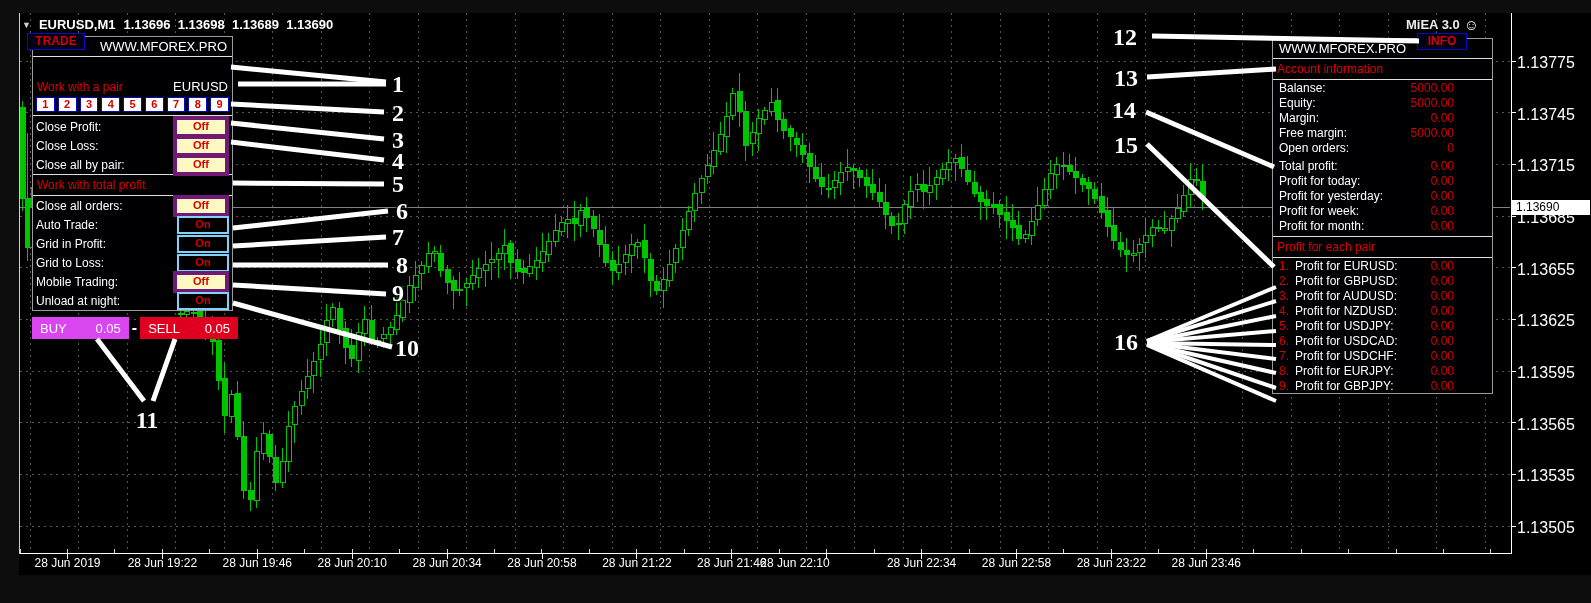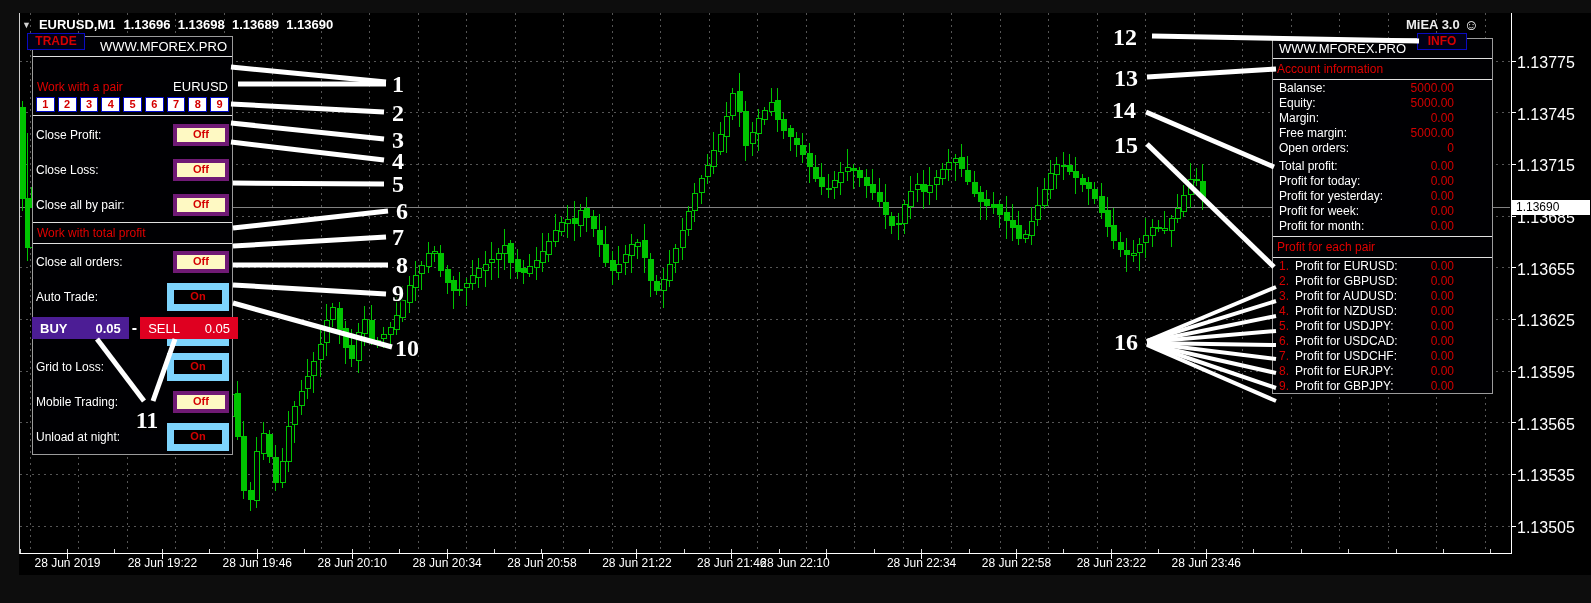--- a/index.html
+++ b/index.html
@@ -28,32 +28,32 @@
   .panel-title{height:19px;line-height:19px;color:#fff;font-size:13px;border-bottom:1px solid #e0e0e0;
                text-align:center;padding-left:62px;white-space:nowrap;}
   #info-panel .panel-title{padding-left:6px;text-align:left;}
   .pair-row{display:flex;justify-content:space-between;align-items:center;height:19px;padding:0 4px;margin-top:20px;}
   .pair-row .hdr{color:#e00000;font-size:12px;}
   .pair-row .cur{color:#fff;font-size:13px;}
   .pair-buttons{display:flex;gap:3px;padding:1px 3px 2px 3px;height:15px;}
   .pair-buttons .pbtn{flex:1;background:#fff;border:1px solid #0009c8;color:#d40000;
                       font-size:11px;font-weight:700;text-align:center;line-height:13px;cursor:default;}
   .sep{height:1px;background:#e0e0e0;margin:1px 0;}
-  .toggle-row{display:flex;justify-content:space-between;align-items:center;height:19px;padding:8px 3px;}
+  .toggle-row{display:flex;justify-content:space-between;align-items:center;height:19px;padding:0 3px;}
   .toggle-row .lbl{color:#fff;font-size:12px;}
   .tbtn{width:48px;height:14px;line-height:13px;text-align:center;font-size:11px;font-weight:700;color:#d40000;cursor:default;}
   .tbtn.off{background:#fef9c3;border:4px solid #701a75;}
-  .tbtn.on{background:#000;border:7px solid #7dd3fc;}
+  .tbtn.on{background:#000;border:2px solid #7dd3fc;}
   .section-head{color:#e00000;font-size:12px;padding:3px 4px;border-top:1px solid #e0e0e0;border-bottom:1px solid #e0e0e0;height:14px;}
   .section-head.first{border-top:none;}
 
   #order-row{position:absolute;left:32px;top:317px;width:206px;display:flex;align-items:center;z-index:11;}
   .obtn{height:22px;display:flex;justify-content:space-between;align-items:center;
         padding:0 8px;color:#fff;font-size:13px;cursor:default;}
-  .buy{width:82px;background:#4c1d95;font-weight:bold;}
+  .buy{width:82px;background:#d946ef;}
   .sell{width:83px;background:#df0020;}
   .dash{color:#fff;font-weight:700;margin:0 3px;}
 
   .info-row{display:flex;align-items:center;height:15px;padding:0 38px 0 6px;}
   .info-row .lbl{color:#fff;font-size:12px;flex:1;}
   .info-row .num{color:#d40000;font-size:12px;width:16px;}
   .info-row .val{color:#d40000;font-size:12px;}
   #info-panel .section-head{margin-top:0;}
   #info-panel .gap{height:3px;}
 

